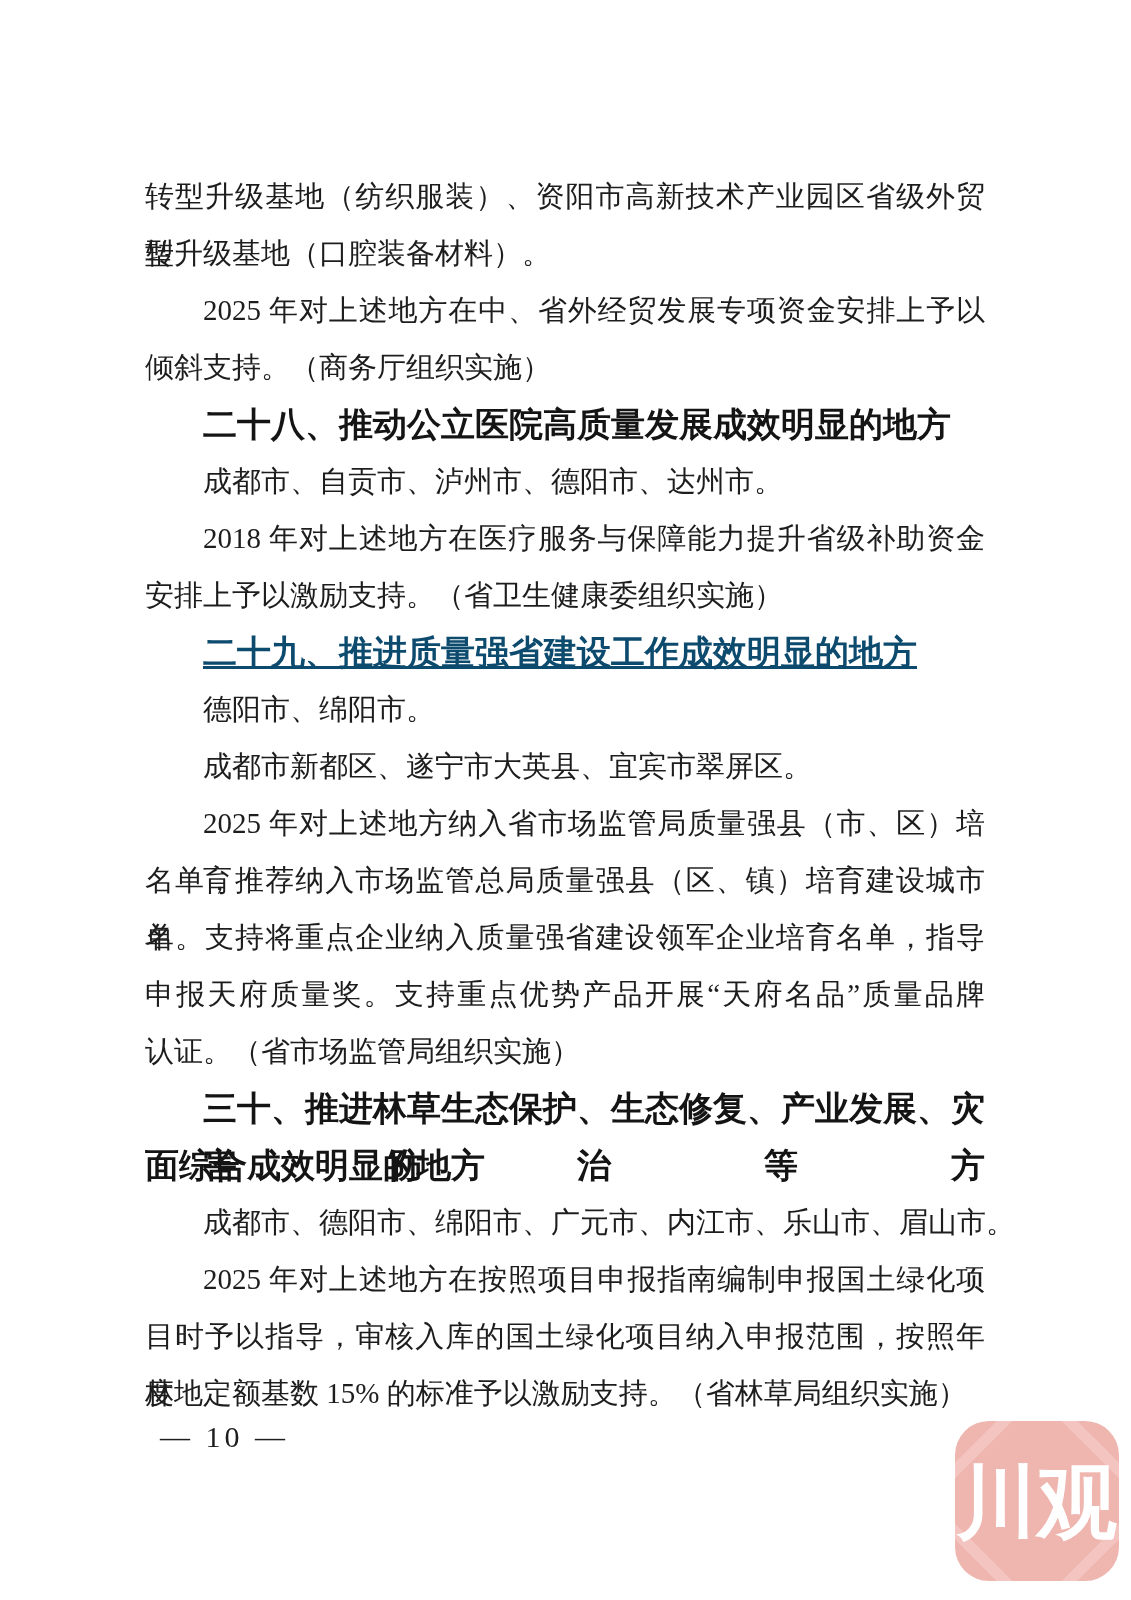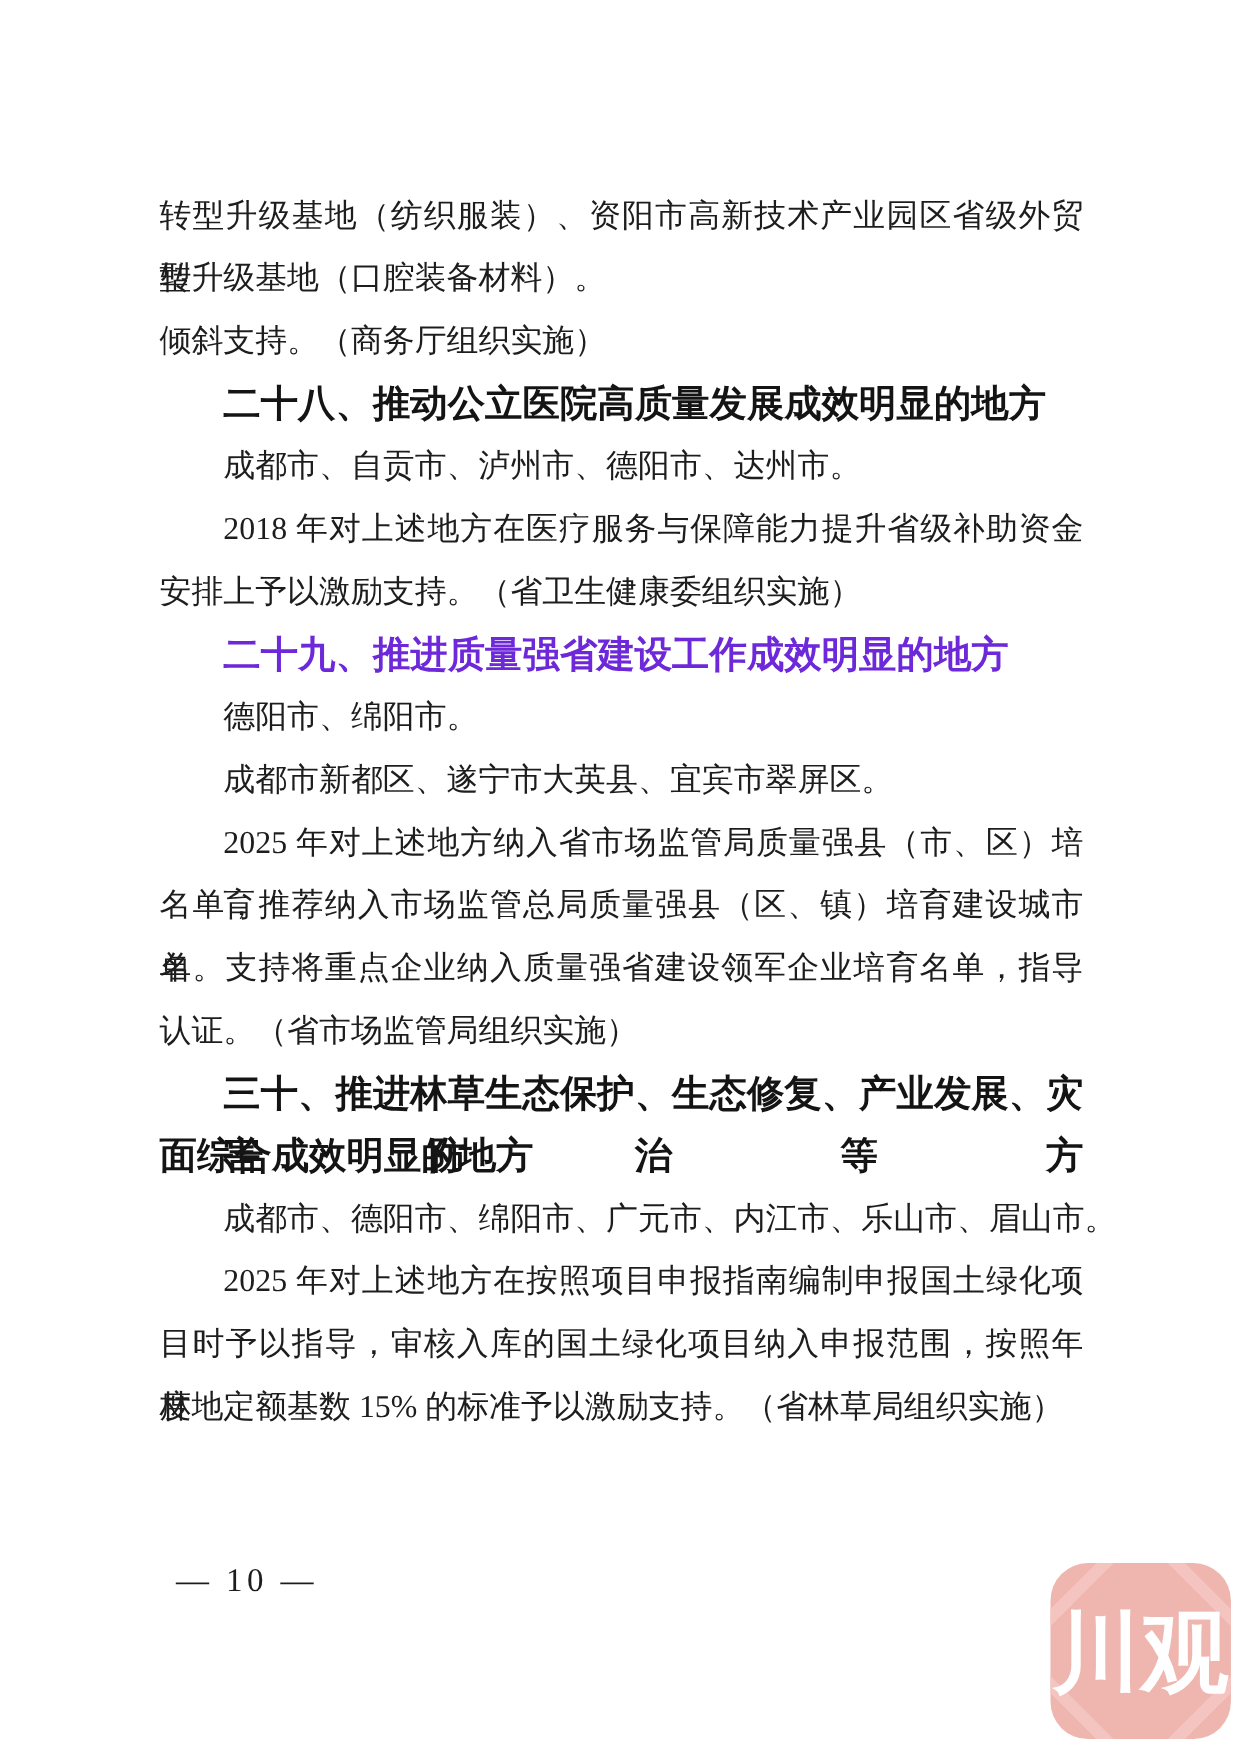--- a/index.html
+++ b/index.html
@@ -86,31 +86,33 @@
   }
 </style>
 </head>
 <body>
 
 <div class="page" style="background: rgb(255, 255, 255);">
 
   <div class="text-block" id="text-block">
       <div class="line justify" style="color: rgb(29, 29, 29);">转型升级基地（纺织服装）、资阳市高新技术产业园区省级外贸转</div>
       <div class="line" style="color: rgb(29, 29, 29);">型升级基地（口腔装备材料）。</div>
+      <div class="line indent justify" style="color: rgb(29, 29, 29);">2025 年对上述地方在中、省外经贸发展专项资金安排上予以</div>
       <div class="line" style="color: rgb(29, 29, 29);">倾斜支持。（商务厅组织实施）</div>
       <div class="line heading indent" style="color: rgb(20, 20, 20);">二十八、推动公立医院高质量发展成效明显的地方</div>
       <div class="line indent" style="color: rgb(29, 29, 29);">成都市、自贡市、泸州市、德阳市、达州市。</div>
       <div class="line indent justify" style="color: rgb(29, 29, 29);">2018 年对上述地方在医疗服务与保障能力提升省级补助资金</div>
       <div class="line" style="color: rgb(29, 29, 29);">安排上予以激励支持。（省卫生健康委组织实施）</div>
-      <div class="line heading indent" style="color: #6d28d9;">二十九、推进质量强省建设工作成效明显的地方</div>
+      <div class="line heading indent" style="color: #0c4a6e; text-decoration: underline;">二十九、推进质量强省建设工作成效明显的地方</div>
       <div class="line indent" style="color: rgb(29, 29, 29);">德阳市、绵阳市。</div>
       <div class="line indent" style="color: rgb(29, 29, 29);">成都市新都区、遂宁市大英县、宜宾市翠屏区。</div>
       <div class="line indent justify" style="color: rgb(29, 29, 29);">2025 年对上述地方纳入省市场监管局质量强县（市、区）培育</div>
       <div class="line justify" style="color: rgb(29, 29, 29);">名单，推荐纳入市场监管总局质量强县（区、镇）培育建设城市名</div>
       <div class="line justify" style="color: rgb(29, 29, 29);">单。支持将重点企业纳入质量强省建设领军企业培育名单，指导</div>
+      <div class="line justify" style="color: rgb(29, 29, 29);">申报天府质量奖。支持重点优势产品开展“天府名品”质量品牌</div>
       <div class="line" style="color: rgb(29, 29, 29);">认证。（省市场监管局组织实施）</div>
       <div class="line heading indent justify" style="color: rgb(20, 20, 20);">三十、推进林草生态保护、生态修复、产业发展、灾害防治等方</div>
       <div class="line heading" style="color: rgb(20, 20, 20);">面综合成效明显的地方</div>
       <div class="line indent" style="color: rgb(29, 29, 29);">成都市、德阳市、绵阳市、广元市、内江市、乐山市、眉山市。</div>
       <div class="line indent justify" style="color: rgb(29, 29, 29);">2025 年对上述地方在按照项目申报指南编制申报国土绿化项</div>
       <div class="line justify" style="color: rgb(29, 29, 29);">目时予以指导，审核入库的国土绿化项目纳入申报范围，按照年度</div>
       <div class="line" style="color: rgb(29, 29, 29);">林地定额基数 15% 的标准予以激励支持。（省林草局组织实施）</div>
     </div>
 
   <div class="footer">— 10 —</div>

